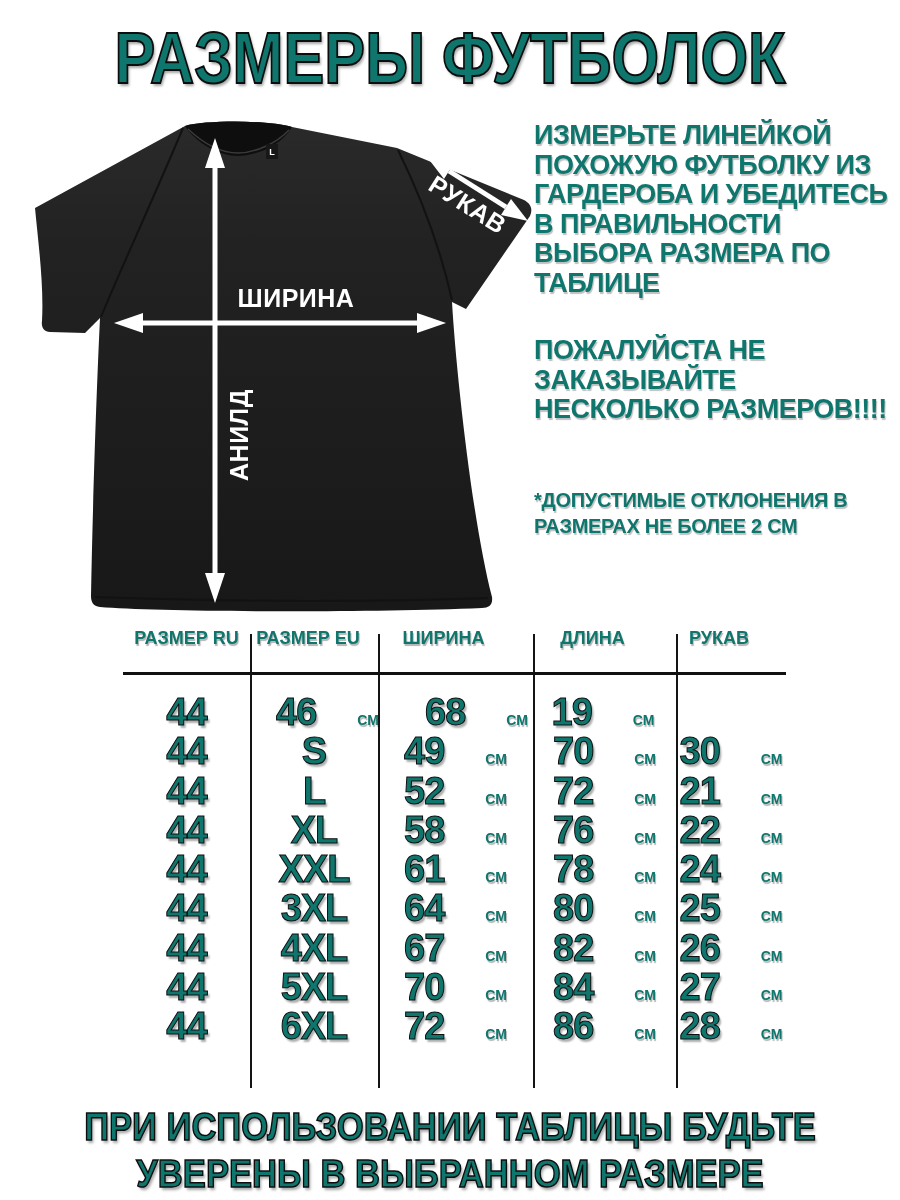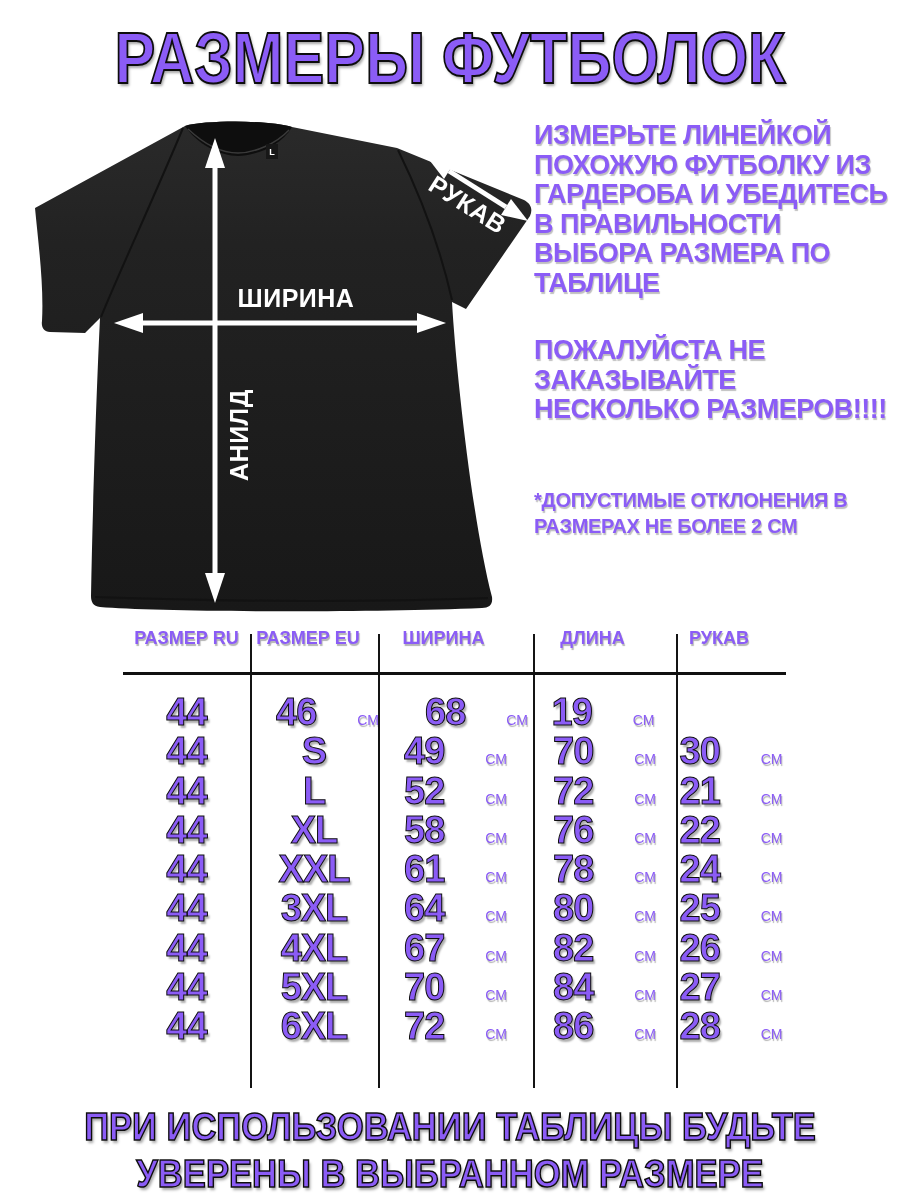--- a/index.html
+++ b/index.html
@@ -1,18 +1,18 @@
 <!DOCTYPE html>
 <html><head>
 <meta charset="utf-8">
 <style>
   html,body{margin:0;padding:0;background:#ffffff;}
   #page{
     position:relative;width:900px;height:1200px;background:#fff;overflow:hidden;
-    font-family:"Liberation Sans", sans-serif;color:#8b5cf6;
+    font-family:"Liberation Sans", sans-serif;color:#0f766e;
   }
   
   .title{
     position:absolute;top:20px;left:0;width:900px;text-align:center;
     font-size:72px;font-weight:700;line-height:76px;letter-spacing:0;
     transform:scaleX(0.85);transform-origin:center;
     -webkit-text-stroke:2px #0d0d0d;
     text-shadow:2px 3px 3px rgba(0,0,0,0.35);
     white-space:nowrap;
   }
@@ -42,21 +42,21 @@
   .trow{display:flex;height:39.3px;}
   .cell{display:flex;justify-content:center;align-items:baseline;gap:7px;}
   .c1{width:127px;} .c2{width:128px;} .c3{width:155px;} .c4{width:143px;} .c5{width:110px;}
   .th.c1{width:127px;} .th.c2{width:116px;} .th.c3{width:155px;} .th.c4{width:143px;} .th.c5{width:110px;}
   .big{
     font-size:38px;font-weight:700;letter-spacing:-1px;line-height:39px;
     -webkit-text-stroke:1px #0d0d0d;
     text-shadow:2px 3px 2px rgba(0,0,0,0.32);
   }
   .unit{
-    font-size:14px;font-weight:400;
+    font-size:14px;font-weight:700;
     text-shadow:1px 2px 1px rgba(0,0,0,0.3);
     margin-left:34px;
   }
   
   .footer{
     position:absolute;top:1104px;left:0;width:900px;text-align:center;
     font-size:38px;font-weight:700;line-height:47px;white-space:pre-line;
     transform:scaleX(0.91);transform-origin:center;
     -webkit-text-stroke:1.5px #0d0d0d;
     text-shadow:2px 3px 3px rgba(0,0,0,0.35);

